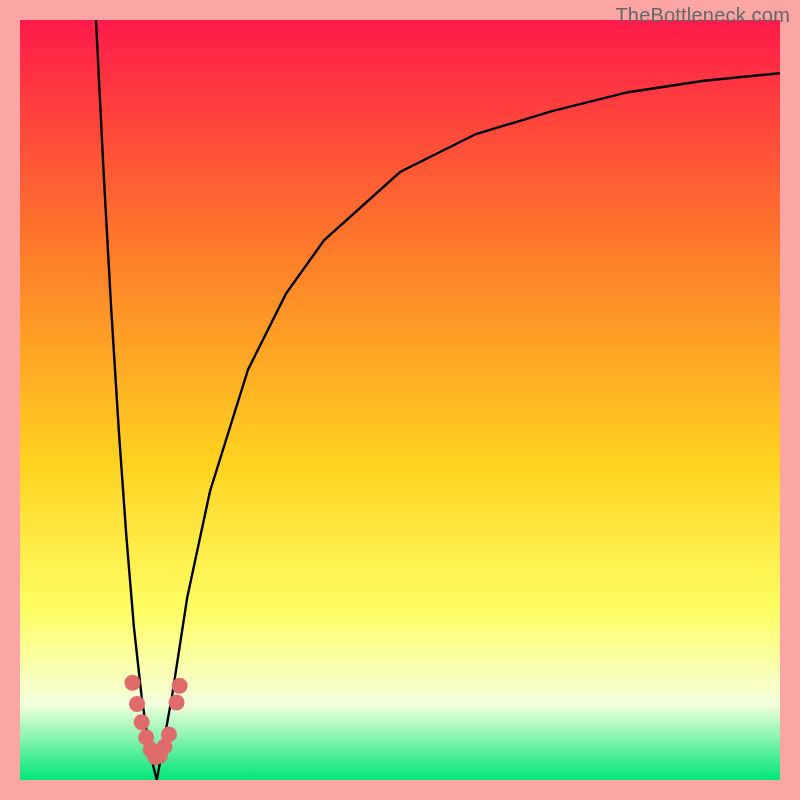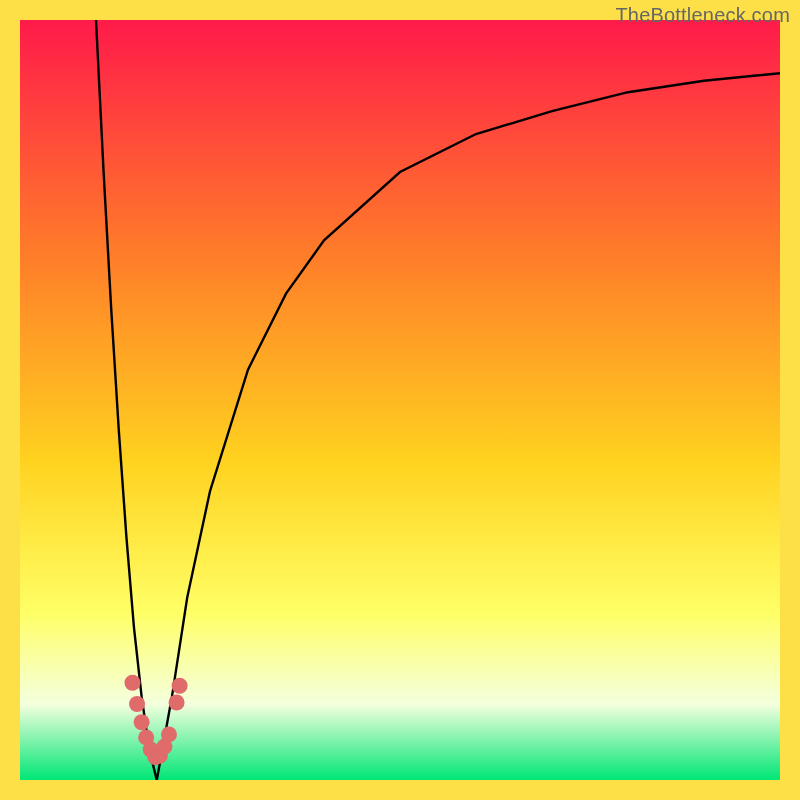--- a/index.html
+++ b/index.html
@@ -7,21 +7,21 @@
     padding: 0;
     width: 800px;
     height: 800px;
     overflow: hidden;
     font-family: Arial, Helvetica, sans-serif;
   }
   .frame {
     position: relative;
     width: 800px;
     height: 800px;
-    background: #fde047;
+    background: #fca5a5;
   }
   .plot-area {
     position: absolute;
     left: 20px;
     top: 20px;
     width: 760px;
     height: 760px;
     overflow: hidden;
   }
   .gradient-bg {

